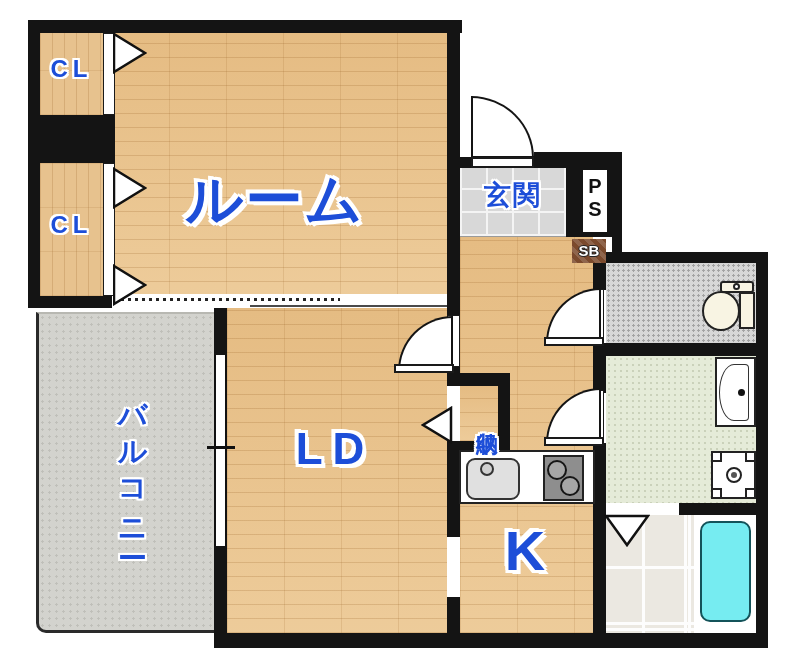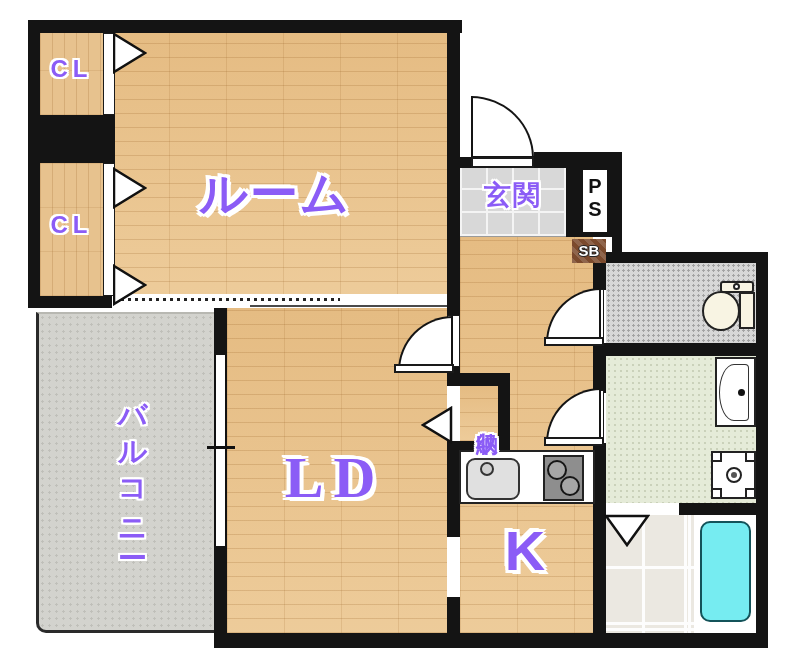--- a/index.html
+++ b/index.html
@@ -34,21 +34,21 @@
   .balcony{background-color:#d3d3ce;
     background-image:radial-gradient(rgba(120,120,112,.22) 1px, transparent 1.4px);
     background-size:7px 7px;
     border-left:3px solid #2a2a2a;border-bottom:3px solid #2a2a2a;border-top:2px solid #b8b8b2;
     border-bottom-left-radius:10px;}
   .whitebox{background:#fff;}
   .leaf{background:#fff;border:1.5px solid #1a1a1a;}
   .arc{background:#fff;border:2.5px solid #141414;}
   .arc-tr{border-radius:0 100% 0 0;}
   .arc-tl{border-radius:100% 0 0 0;}
-  .lbl{color:#8b5cf6;font-weight:bold;line-height:1.1;
+  .lbl{color:#1d4ed8;font-weight:bold;line-height:1.1;
     text-shadow:2px 0 0 #fff,-2px 0 0 #fff,0 2px 0 #fff,0 -2px 0 #fff,
       2px 2px 0 #fff,-2px -2px 0 #fff,2px -2px 0 #fff,-2px 2px 0 #fff;}
   .lbl-lg{text-shadow:3px 0 0 #fff,-3px 0 0 #fff,0 3px 0 #fff,0 -3px 0 #fff,
       3px 3px 0 #fff,-3px -3px 0 #fff,3px -3px 0 #fff,-3px 3px 0 #fff,4px 4px 0 #fff,-4px -4px 0 #fff;}
   .vtext{writing-mode:vertical-rl;text-orientation:upright;}
   .ctr{text-align:center;}
   .dotline{background-image:repeating-linear-gradient(90deg,#222 0 3px,transparent 3px 7px);}
 </style>
 </head>
 <body>
@@ -171,25 +171,25 @@
   <div class="a" style="left:711px;top:488px;width:11px;height:11px;border:2px solid #222;background:#fff;"></div>
   <div class="a" style="left:745px;top:488px;width:11px;height:11px;border:2px solid #222;background:#fff;"></div>
   <div class="a" style="left:726px;top:467px;width:16px;height:16px;border:2px solid #222;border-radius:50%;background:#fff;"></div>
   <div class="a" style="left:731px;top:472px;width:6px;height:6px;background:#555;border-radius:50%;"></div>
 
   <div class="a" style="left:700px;top:521px;width:51px;height:101px;background:#76ecf1;border:2.5px solid #14535a;border-radius:10px;"></div>
 
   <div class="a lbl ctr" style="left:40px;top:56px;width:63px;font-size:24px;letter-spacing:5px;">CL</div>
   <div class="a lbl ctr" style="left:40px;top:212px;width:63px;font-size:24px;letter-spacing:5px;">CL</div>
 
-  <div class="a lbl lbl-lg ctr" style="left:140px;top:168px;width:270px;font-size:48px;letter-spacing:2px;">ルーム</div>
+  <div class="a lbl lbl-lg ctr" style="left:140px;top:168px;width:270px;font-size:57px;letter-spacing:2px;">ルーム</div>
 
   <div class="a lbl ctr" style="left:460px;top:181px;width:106px;font-size:27px;letter-spacing:2px;">玄関</div>
 
-  <div class="a lbl lbl-lg ctr" style="left:250px;top:446px;width:170px;font-size:58px;letter-spacing:10px;font-family:Liberation Serif, serif;">LD</div>
+  <div class="a lbl lbl-lg ctr" style="left:250px;top:425px;width:170px;font-size:44px;letter-spacing:10px;">LD</div>
 
   <div class="a lbl lbl-lg ctr" style="left:465px;top:520px;width:120px;font-size:56px;">K</div>
 
   <div class="a lbl vtext" style="left:459px;top:387px;width:40px;height:56px;font-size:22px;text-align:center;">収納</div>
 
   <div class="a lbl vtext" style="left:92px;top:345px;width:56px;height:240px;font-size:29px;letter-spacing:7px;text-align:center;">バルコニー</div>
 
 </div>
 
 </body></html>

